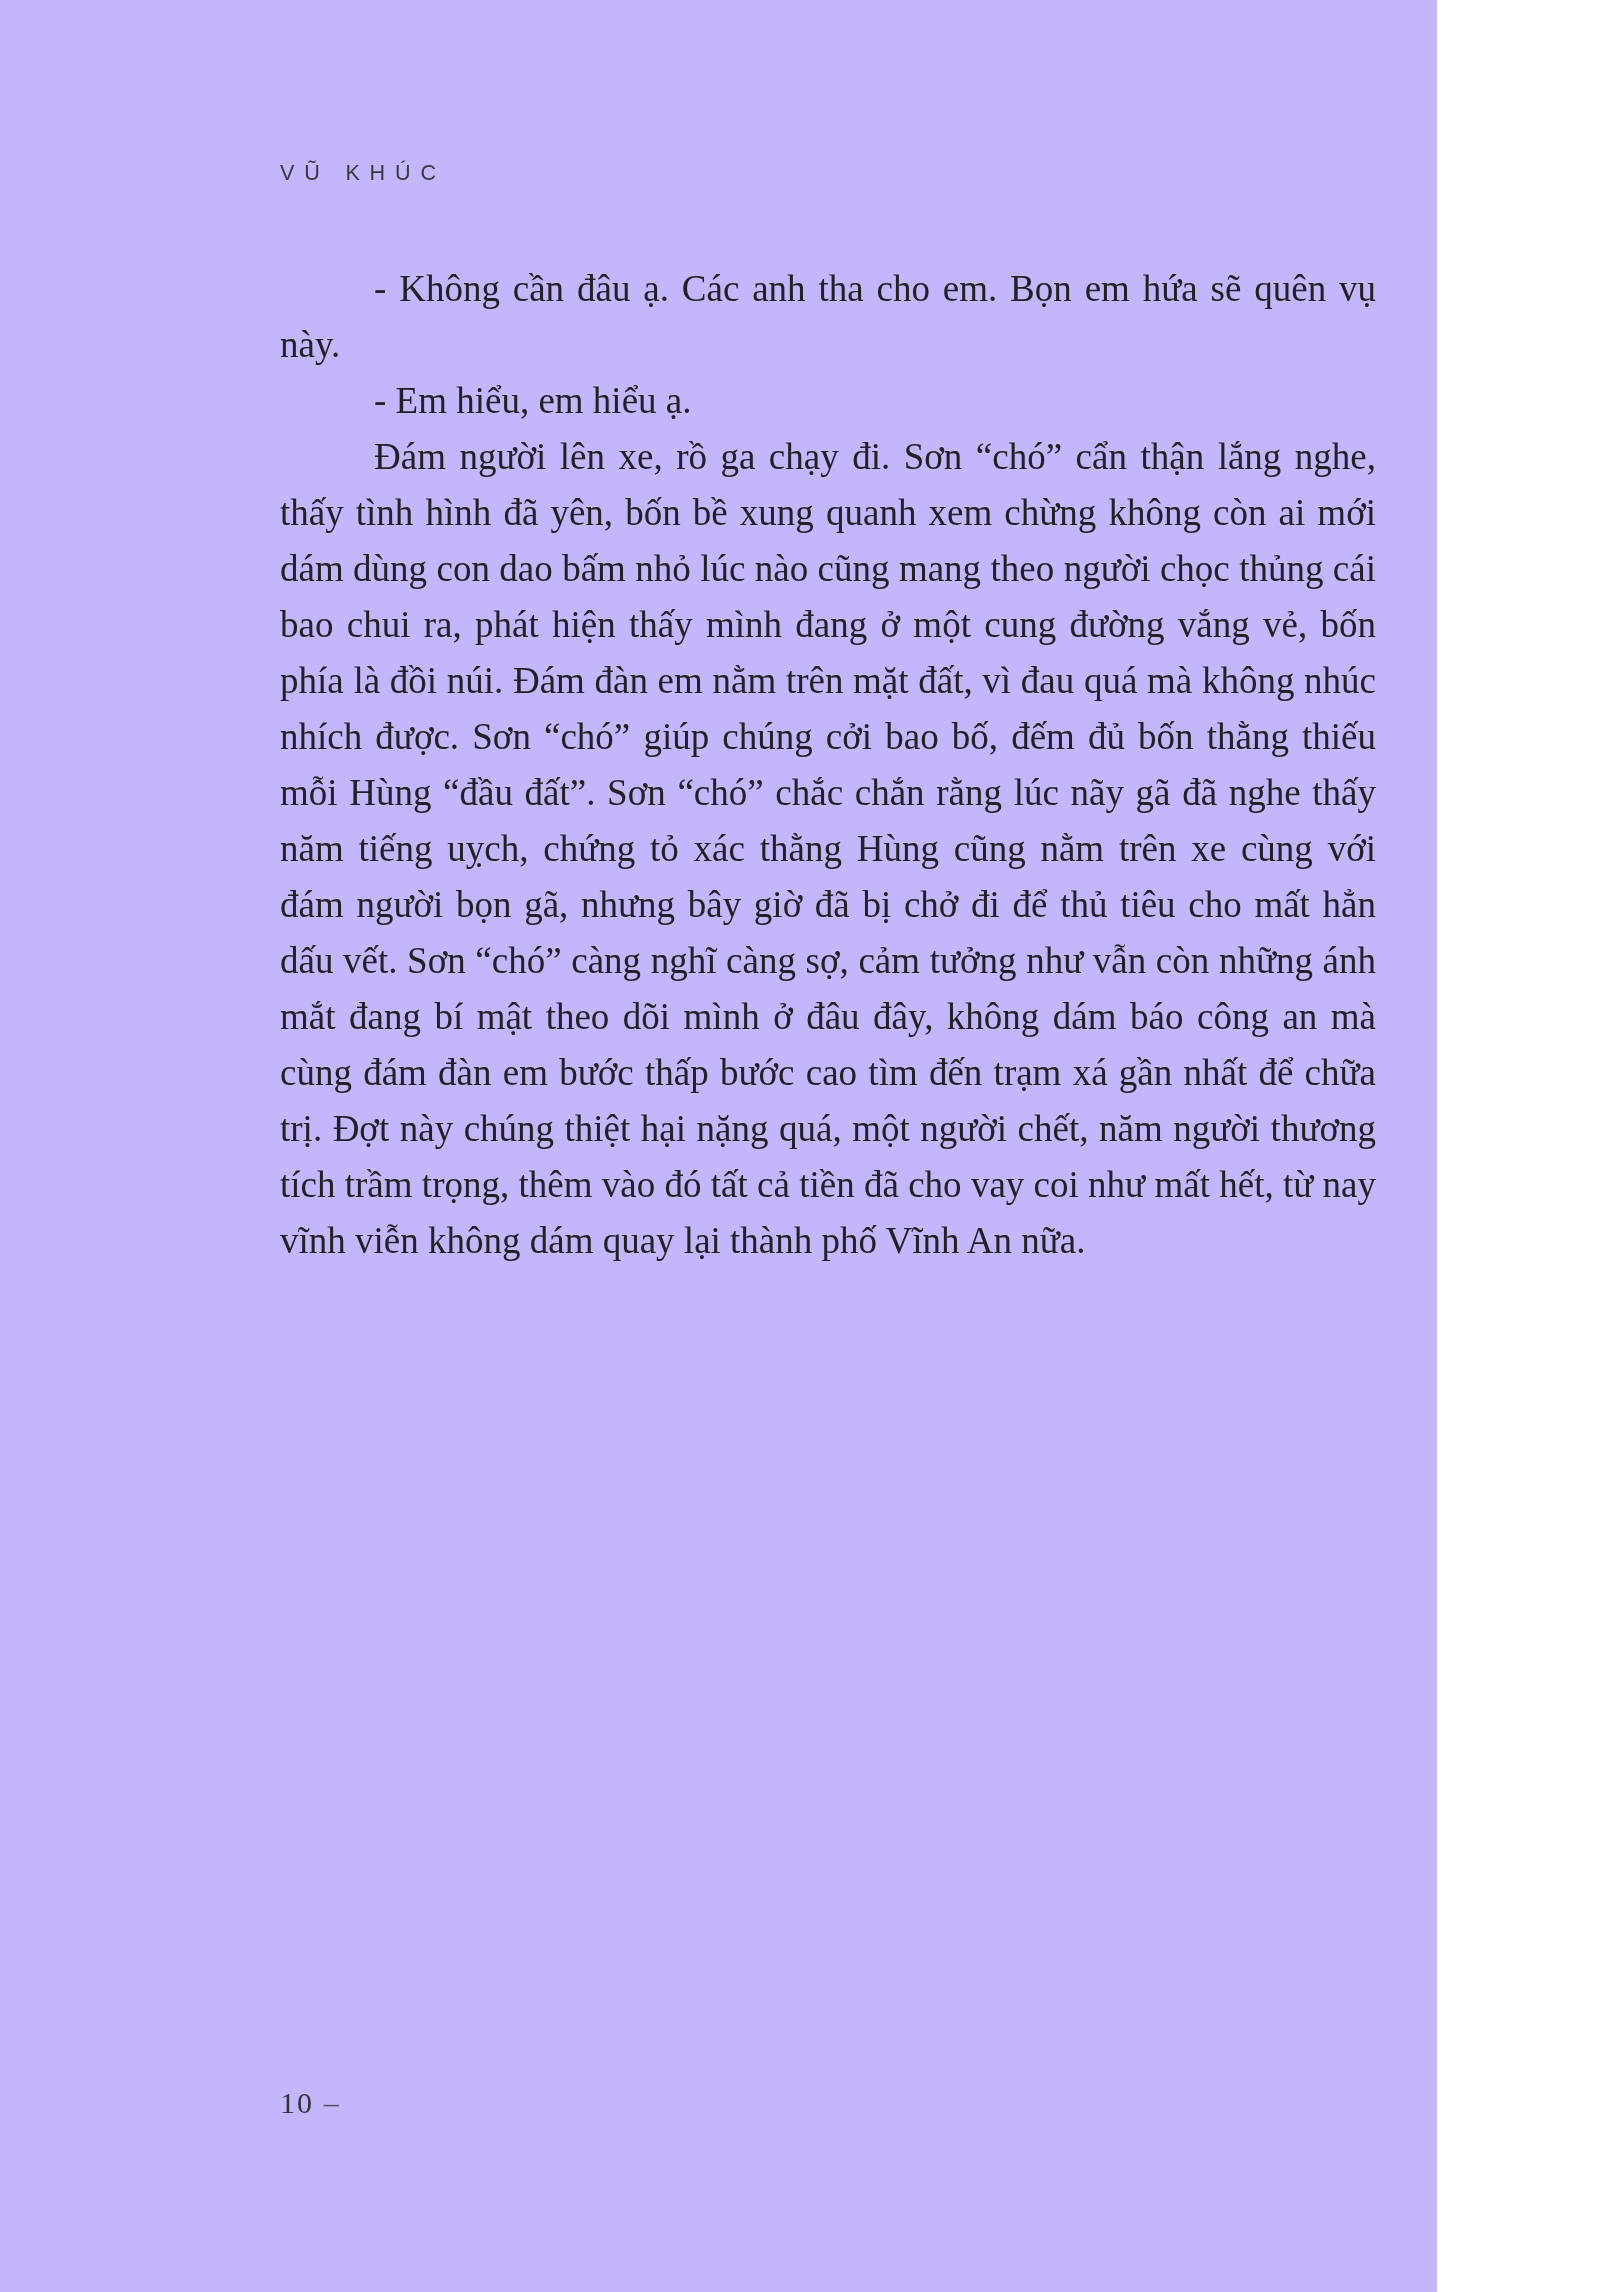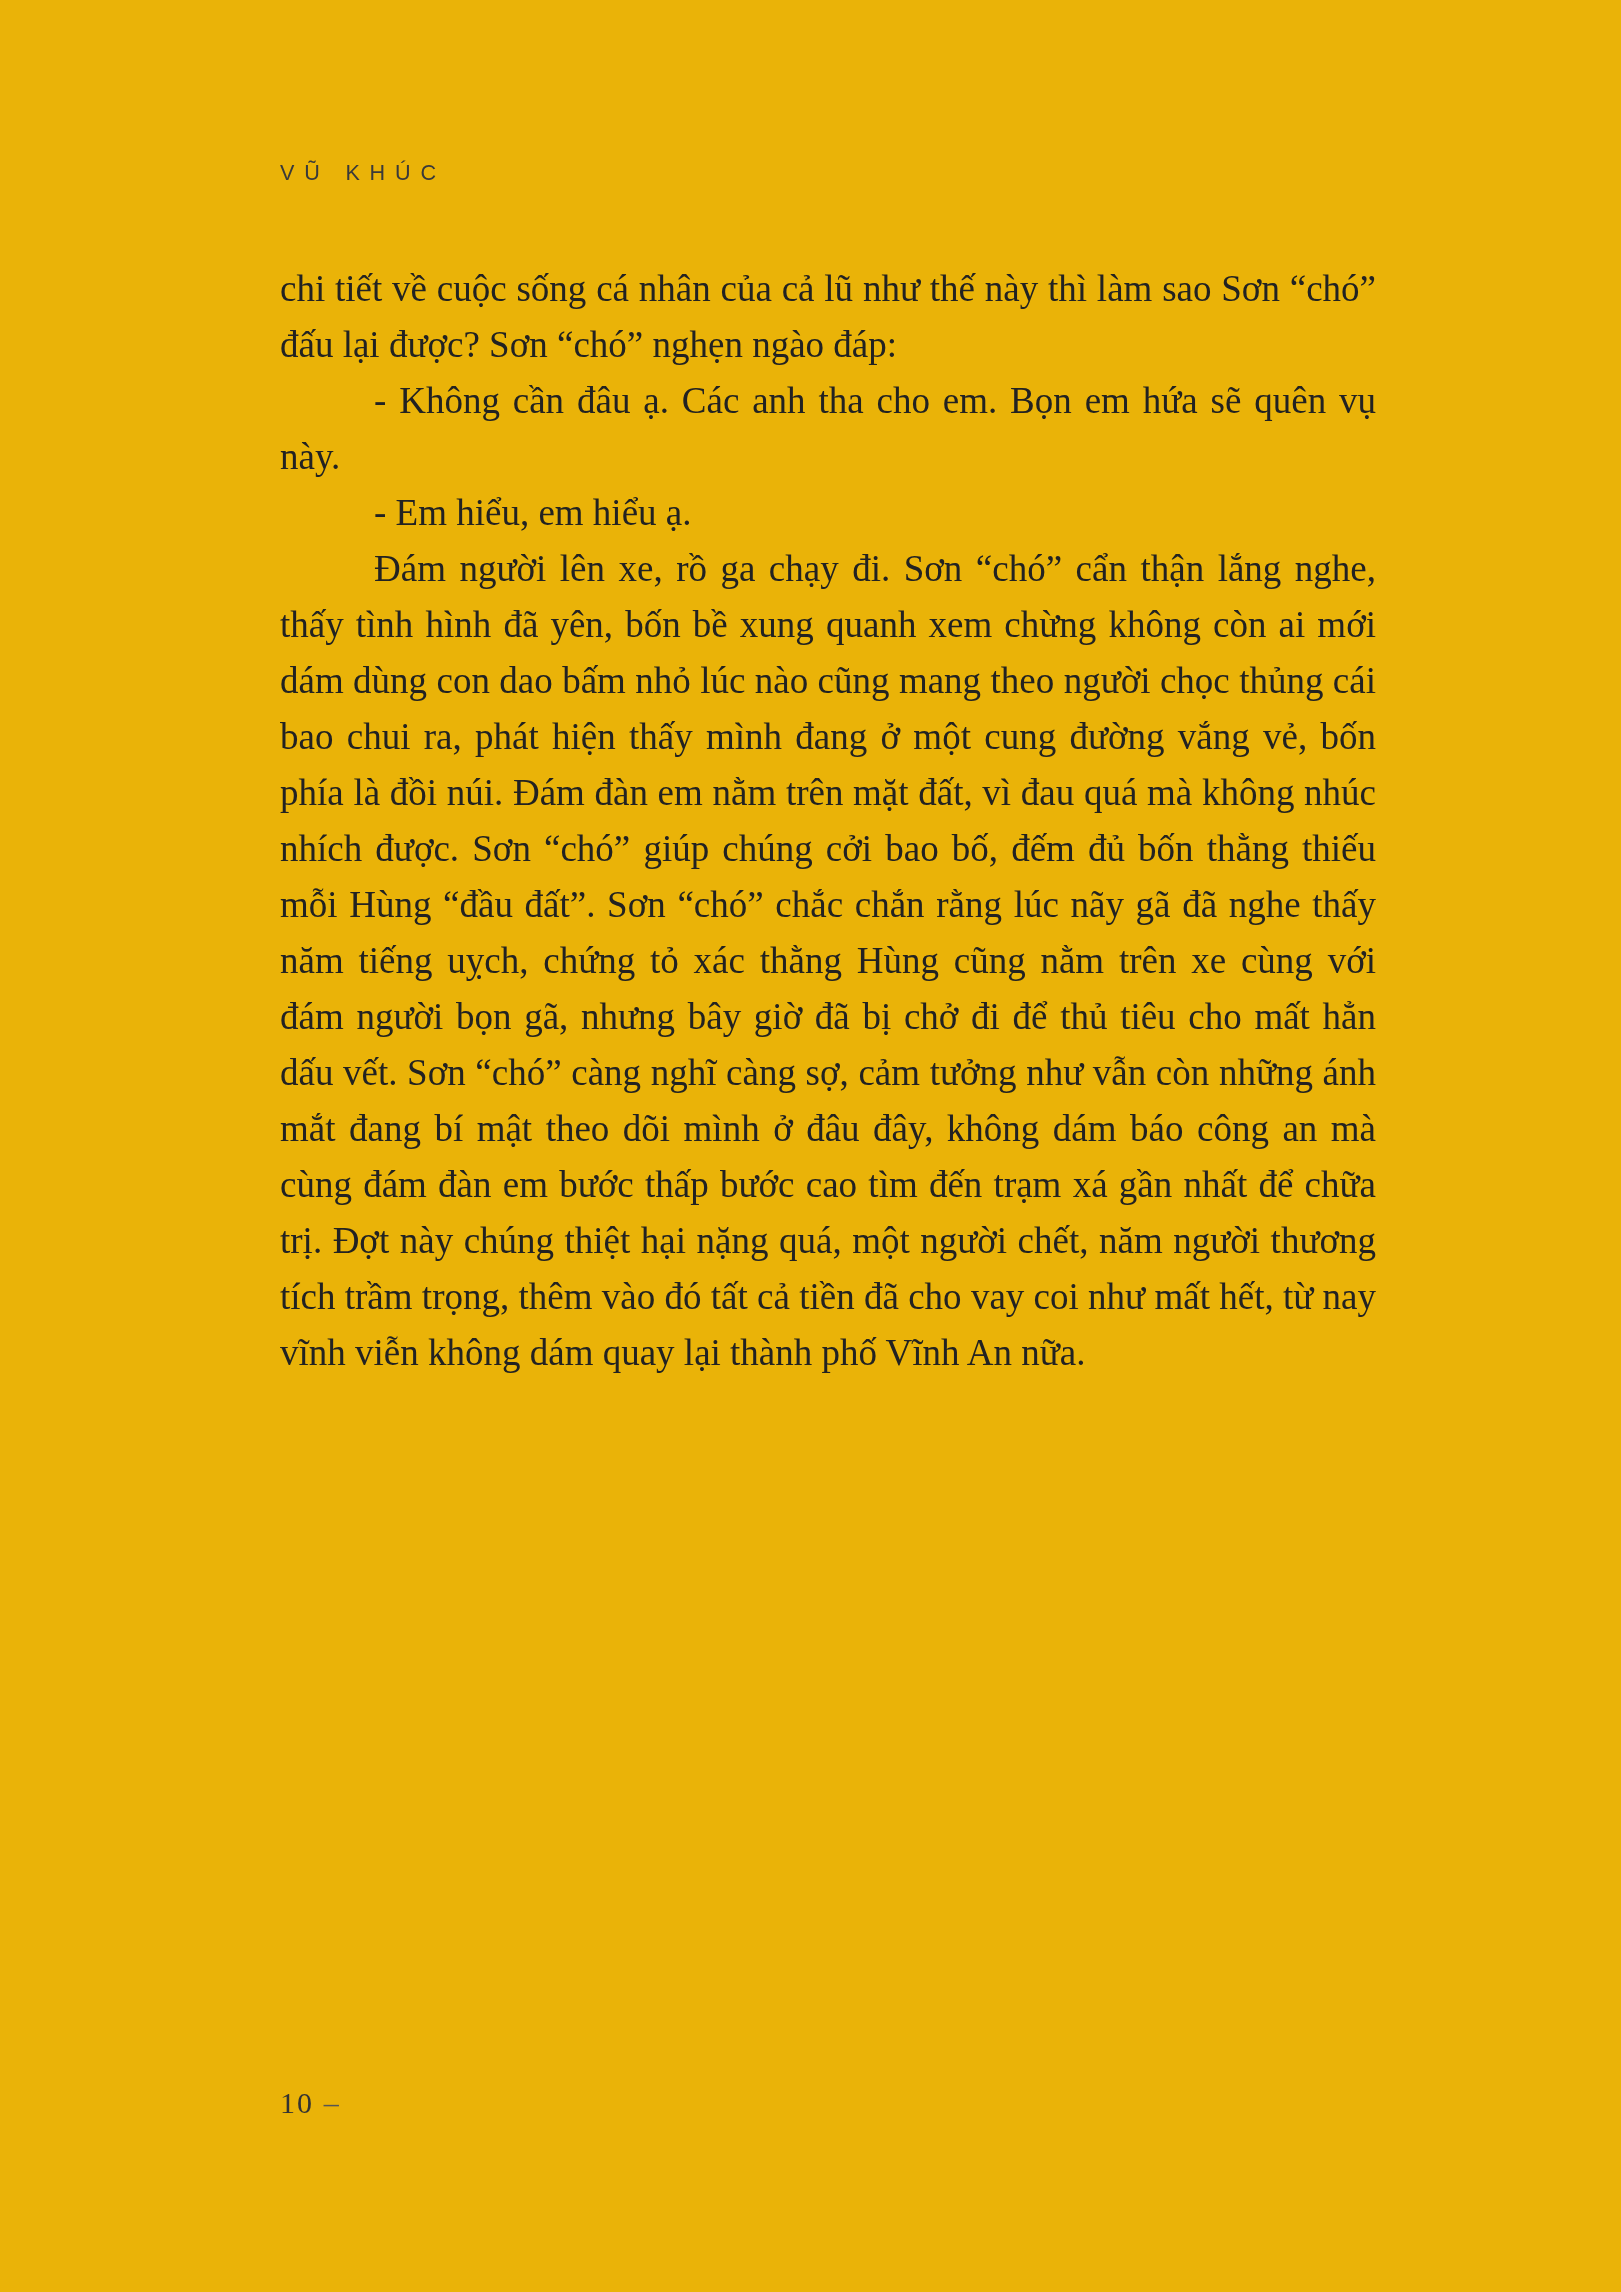--- a/index.html
+++ b/index.html
@@ -3,23 +3,23 @@
 <meta charset="utf-8">
 <style>
   * { box-sizing: border-box; }
   html, body {
     margin: 0;
     padding: 0;
     background: #ffffff;
   }
   .page {
     position: relative;
-    width: 1621px;
+    width: 1437px;
     height: 2293px;
-    background: #eab308;
+    background: #c4b5fd;
     overflow: hidden;
     font-family: "Liberation Serif", serif;
   }
   .running-header {
     position: absolute;
     top: 160px;
     left: 280px;
     font-family: "Liberation Sans", sans-serif;
     font-size: 21.6px;
     font-weight: 500;
@@ -58,21 +58,20 @@
   }
 </style>
 </head>
 <body>
 
 <div class="page">
 
   <div class="running-header">VŨ KHÚC</div>
 
   <div class="content">
-    <p>chi tiết về cuộc sống cá nhân của cả lũ như thế này thì làm sao Sơn “chó” đấu lại được? Sơn “chó” nghẹn ngào đáp:</p>
     <p class="indent">- Không cần đâu ạ. Các anh tha cho em. Bọn em hứa sẽ quên vụ này.</p>
     <p class="indent">- Em hiểu, em hiểu ạ.</p>
     <p class="indent">Đám người lên xe, rồ ga chạy đi. Sơn “chó” cẩn thận lắng nghe, thấy tình hình đã yên, bốn bề xung quanh xem chừng không còn ai mới dám dùng con dao bấm nhỏ lúc nào cũng mang theo người chọc thủng cái bao chui ra, phát hiện thấy mình đang ở một cung đường vắng vẻ, bốn phía là đồi núi. Đám đàn em nằm trên mặt đất, vì đau quá mà không nhúc nhích được. Sơn “chó” giúp chúng cởi bao bố, đếm đủ bốn thằng thiếu mỗi Hùng “đầu đất”. Sơn “chó” chắc chắn rằng lúc nãy gã đã nghe thấy năm tiếng uỵch, chứng tỏ xác thằng Hùng cũng nằm trên xe cùng với đám người bọn gã, nhưng bây giờ đã bị chở đi để thủ tiêu cho mất hẳn dấu vết. Sơn “chó” càng nghĩ càng sợ, cảm tưởng như vẫn còn những ánh mắt đang bí mật theo dõi mình ở đâu đây, không dám báo công an mà cùng đám đàn em bước thấp bước cao tìm đến trạm xá gần nhất để chữa trị. Đợt này chúng thiệt hại nặng quá, một người chết, năm người thương tích trầm trọng, thêm vào đó tất cả tiền đã cho vay coi như mất hết, từ nay vĩnh viễn không dám quay lại thành phố Vĩnh An nữa.</p>
   </div>
 
   <div class="page-footer">
     <span>10</span><span class="dash">–</span>
   </div>
 
 </div>

